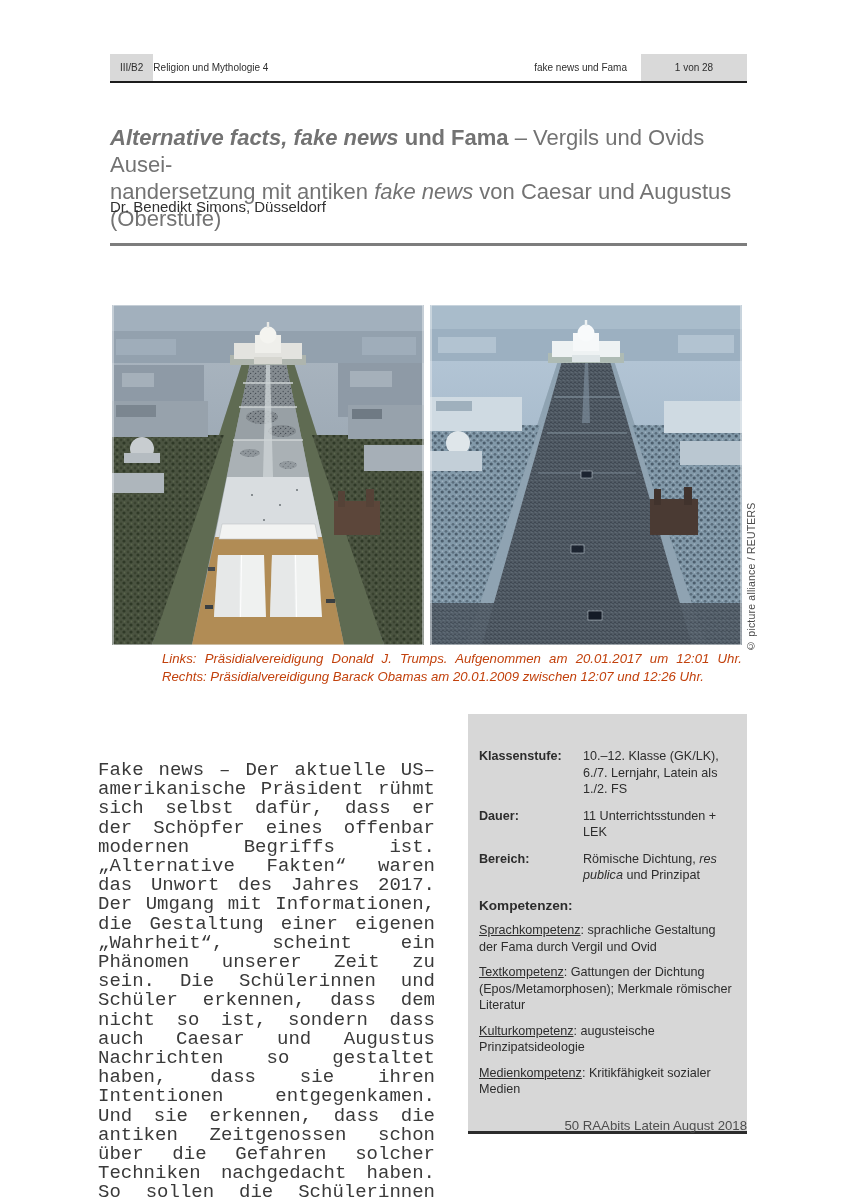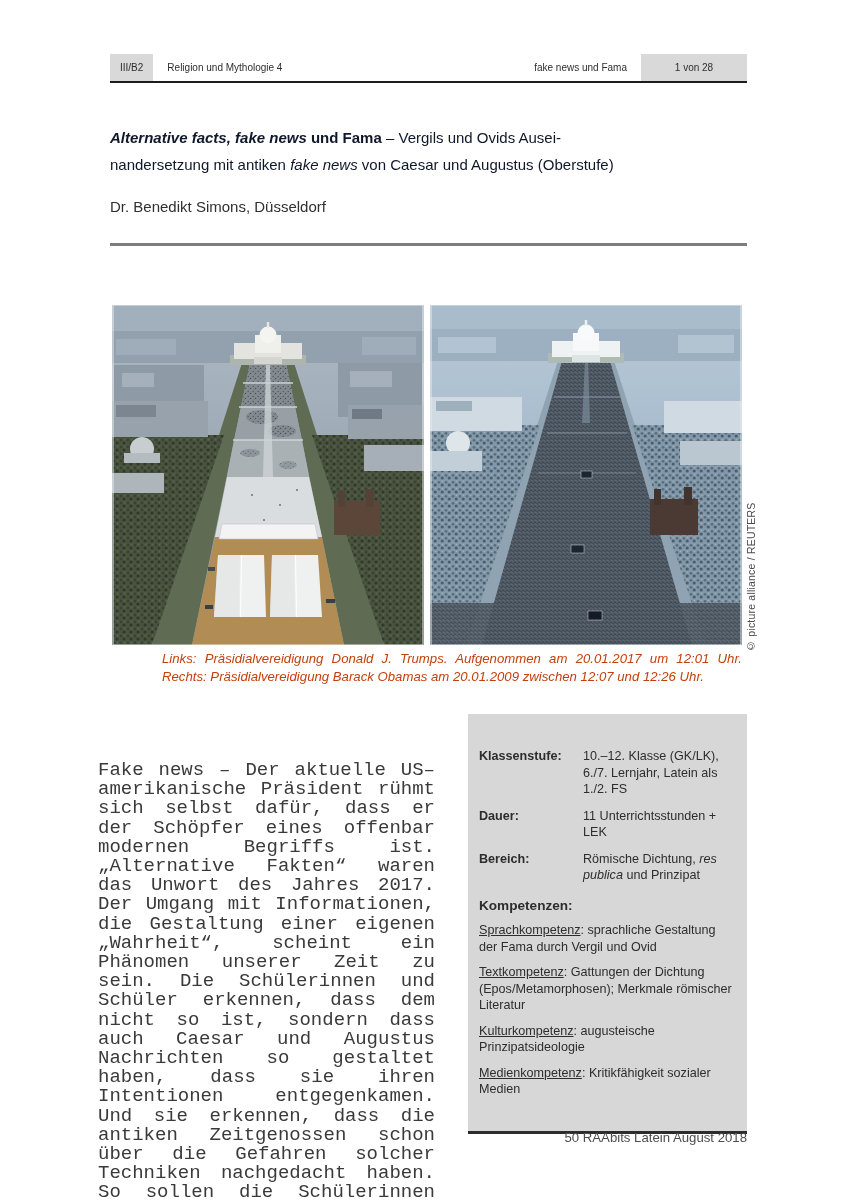--- a/index.html
+++ b/index.html
@@ -5,25 +5,25 @@
   html,body{margin:0;padding:0;background:#ffffff;}
   .page{
     position:relative;width:856px;height:1200px;background:#ffffff;overflow:hidden;
     font-family:"Liberation Sans","DejaVu Sans",sans-serif;color:#2f2f2f;
   }
   
   .hdr{position:absolute;left:110px;top:54px;width:637px;height:27px;
        display:flex;align-items:stretch;border-bottom:2px solid #1c1c1c;font-size:10px;color:#2e2e2e;}
   .hdr-box{background:#d9d9d9;padding:0 10px;display:flex;align-items:center;white-space:nowrap;}
   .hdr-box.right{width:86px;justify-content:center;margin-left:12px;}
-  .hdr-label{display:flex;align-items:center;margin-left:14px;white-space:nowrap;}
+  .hdr-label{display:flex;align-items:center;white-space:nowrap;}
   .hdr-spacer{flex:1;}
   .hdr-topic{display:flex;align-items:center;margin-right:2px;white-space:nowrap;}
   
-  .title{position:absolute;left:110px;top:124px;width:642px;font-size:15px;line-height:27px;color:#0f172a;font-weight:normal;margin:0;}
+  .title{position:absolute;left:110px;top:124px;width:642px;font-size:22px;line-height:27px;color:#737373;font-weight:normal;margin:0;}
   .seg-bold-italic{font-weight:bold;font-style:italic;}
   .seg-bold{font-weight:bold;}
   .seg-italic{font-style:italic;}
   .author{position:absolute;left:110px;top:198px;font-size:15px;color:#303030;}
   .rule{position:absolute;left:110px;top:243px;width:637px;height:3px;background:#7d7d7d;}
   
   .photo{position:absolute;top:305px;width:312px;height:340px;display:block;}
   .photo.left{left:112px;}
   .photo.right{left:430px;}
   .credit{position:absolute;left:745px;top:484px;height:168px;
@@ -39,21 +39,21 @@
   .infobox{position:absolute;left:468px;top:714px;width:279px;box-sizing:border-box;
            background:#d7d7d7;border-bottom:3px solid #2c2c2c;
            padding:34px 11px 24px 11px;font-size:12.6px;line-height:16.5px;color:#2d2d2d;}
   .ib-row{display:grid;grid-template-columns:104px 1fr;margin-bottom:10px;}
   .ib-label{font-weight:bold;}
   .ib-heading{font-weight:bold;font-size:13.6px;margin:14px 0 8px 0;}
   .ib-entry{margin-bottom:9px;}
   .ib-entry .u{text-decoration:underline;}
   
   .footer{position:absolute;left:110px;top:1118px;width:637px;text-align:right;
-          font-size:13.2px;color:#4e4e4e;margin-top:12px;}
+          font-size:13.2px;color:#4e4e4e;}
 </style>
 </head>
 <body>
 
 <div class="page">
 
   <div class="hdr">
     <div class="hdr-box">III/B2</div>
     <div class="hdr-label">Religion und Mythologie 4</div>
     <div class="hdr-spacer"></div>

